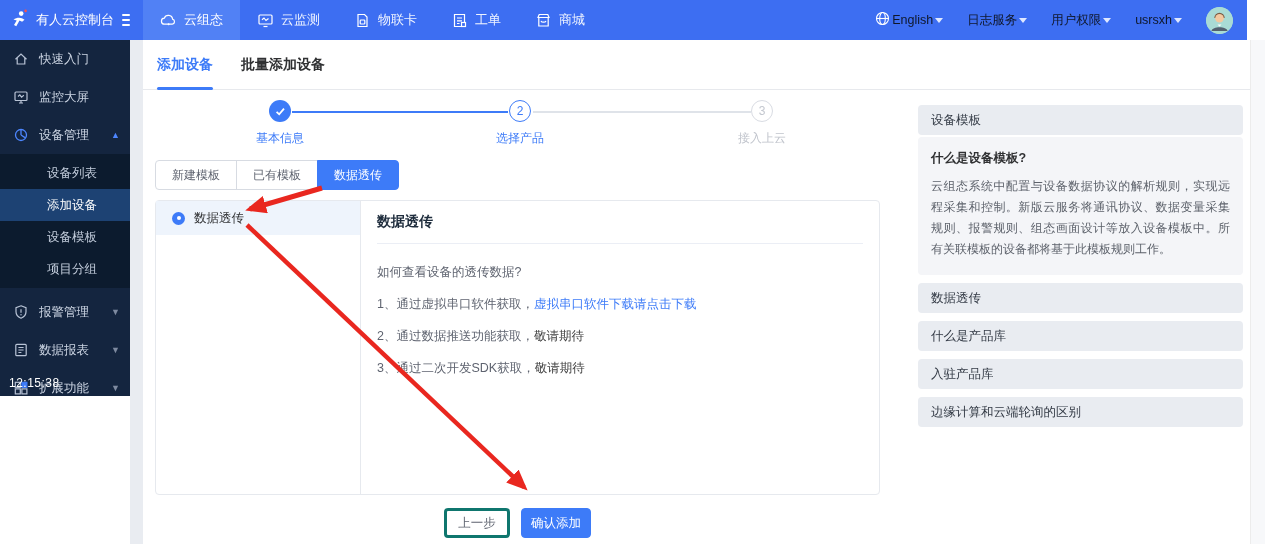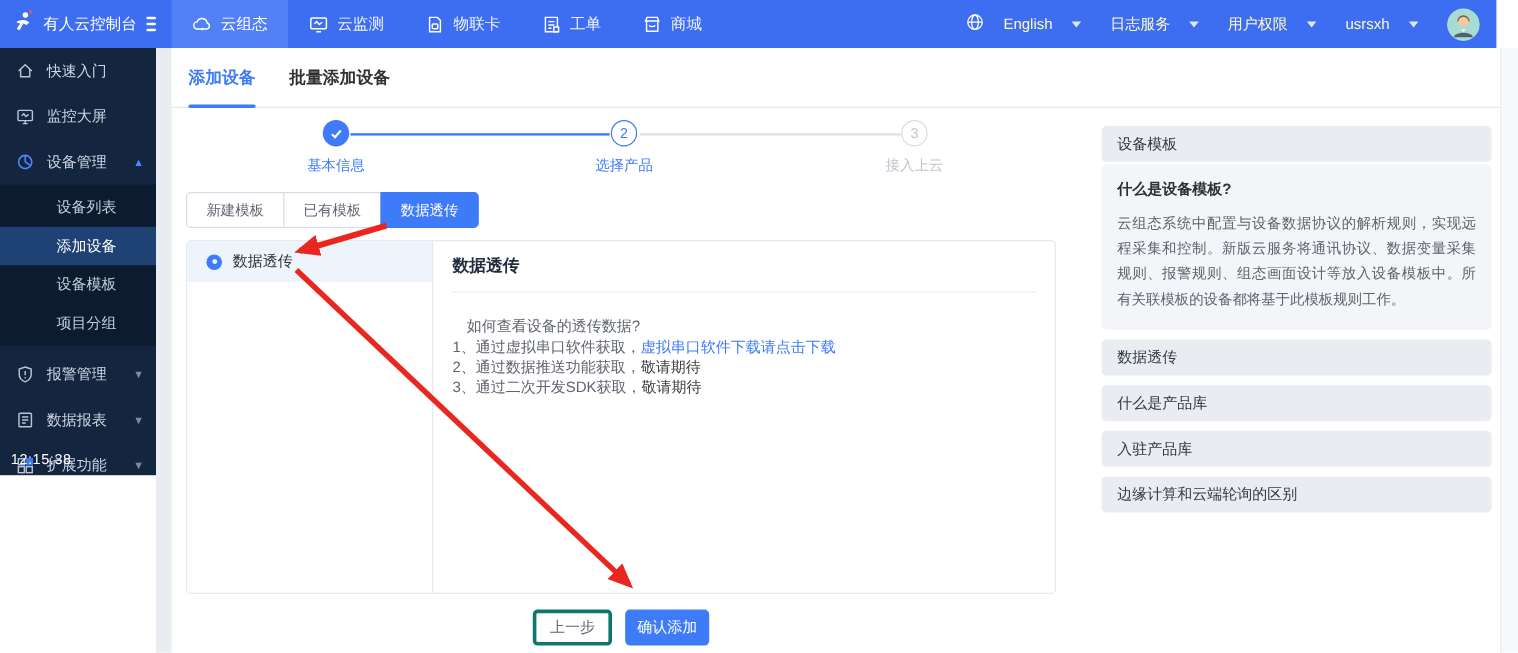--- a/index.html
+++ b/index.html
@@ -9,21 +9,21 @@
   .topbar { position:absolute; left:0; top:0; width:1247px; height:40px; background:#3d6ef2; display:flex; align-items:center; color:#fff; z-index:5;justify-content:space-between; }
   .brand { width:130px; height:40px; display:flex; align-items:center; padding-left:10px; flex:0 0 auto; }
   .brand-title { font-size:13px; color:#fff; margin-left:7px; white-space:nowrap; }
   .burger { margin-left:8px; width:16px; height:12px; display:flex; flex-direction:column; justify-content:space-between; cursor:pointer; }
   .burger i { display:block; height:2px; background:#fff; border-radius:1px; }
   .topnav { display:flex; height:40px; margin-left:13px; }
   .topnav-item { display:flex; align-items:center; gap:7px; padding:0 17px; font-size:13px; color:#eef3ff; cursor:pointer; }
   .topnav-item.active { background:#5181f5; color:#ffffff; }
   .topnav-item svg { display:block; }
   .topbar-right { margin-left:auto; display:flex; align-items:center; gap:24px; padding-right:14px; }
-  .tr-item { display:flex; align-items:center; gap:16px; font-size:12.5px; color:#fef9c3; cursor:pointer; white-space:nowrap; }
+  .tr-item { display:flex; align-items:center; gap:2px; font-size:12.5px; color:#0f172a; cursor:pointer; white-space:nowrap; }
   .caret-down { display:inline-block; width:0; height:0; border-left:4px solid transparent; border-right:4px solid transparent; border-top:5px solid #dfe8ff; margin-top:1px; }
   .avatar { width:27px; height:27px; border-radius:50%; overflow:hidden; background:#a9dbd5; flex:0 0 auto; cursor:pointer; }
 
   
   .sidebar { position:absolute; left:0; top:40px; width:130px; height:356px; background:#14253f; color:#ccd5e3; z-index:4; }
   .side-item { height:38px; display:flex; align-items:center; padding:0 10px 0 13px; font-size:12.5px; cursor:pointer; }
   .side-item .lbl { margin-left:10px; }
   .side-item svg { flex:0 0 auto; color:#b9c4d6; }
   .side-item .caret { margin-left:auto; font-size:9px; color:#7e8aa0; }
   .side-item.group-open svg { color:#4d86ff; }
@@ -70,22 +70,22 @@
   
   .option-box { position:absolute; left:25px; top:160px; width:725px; height:295px; border:1px solid #e6e9ee; border-radius:4px; background:#fff; }
   .option-list { position:absolute; left:0; top:0; width:205px; height:100%; border-right:1px solid #e6e9ee; }
   .option-row { height:34px; display:flex; align-items:center; padding-left:16px; background:#eef4fc; font-size:12.5px; color:#303133; cursor:pointer; }
   .radio { width:13px; height:13px; border-radius:50%; background:#3d7bf8; display:flex; align-items:center; justify-content:center; margin-right:9px; flex:0 0 auto; }
   .radio .dot { width:4px; height:4px; border-radius:50%; background:#fff; }
 
   .option-content { position:absolute; left:205px; top:0; right:0; bottom:0; padding:12px 16px; }
   .oc-title { font-size:14px; font-weight:bold; color:#1f2d3d; }
   .oc-divider { height:1px; background:#ebeef5; margin-top:12px; }
-  .oc-question { margin-top:20px; font-size:12.5px; color:#5f6470;margin-left:12px; }
-  .oc-item { font-size:12.5px; color:#5f6470; }
+  .oc-question { margin-top:20px; font-size:12.5px; color:#5f6470; }
+  .oc-item { margin-top:15px; font-size:12.5px; color:#5f6470; }
   .oc-link-blue { color:#3d7bf8; cursor:pointer; }
   .oc-link-orange { color:#404040; cursor:pointer; }
 
   
   .footer-btns { position:absolute; left:25px; top:468px; width:725px; display:flex; justify-content:center; gap:11px; }
   .btn { height:30px; border-radius:4px; font-size:12.5px; display:flex; align-items:center; justify-content:center; cursor:pointer; }
   .btn-plain { width:66px; background:#fff; border:3px solid #0f766e; color:#5f6470; }
   .btn-primary { width:70px; background:#3d7bf8; border:1px solid #3d7bf8; color:#fff; }
 
   

